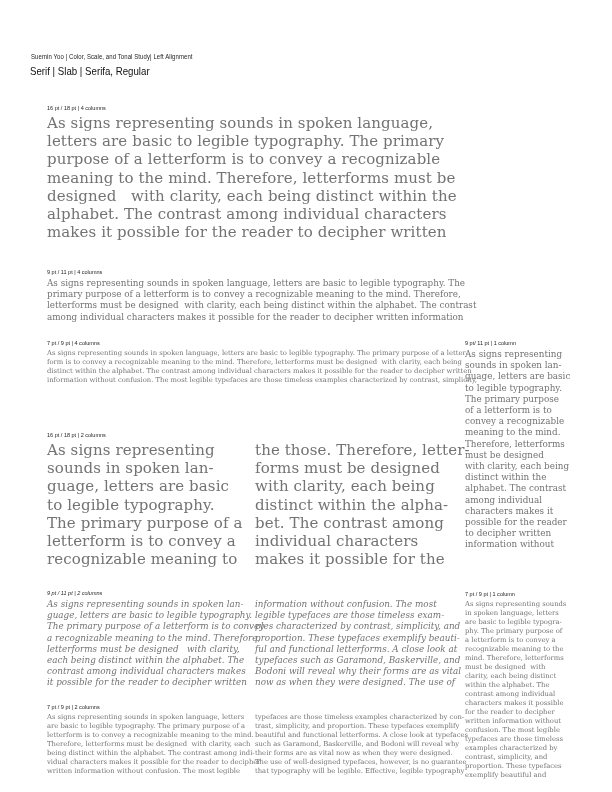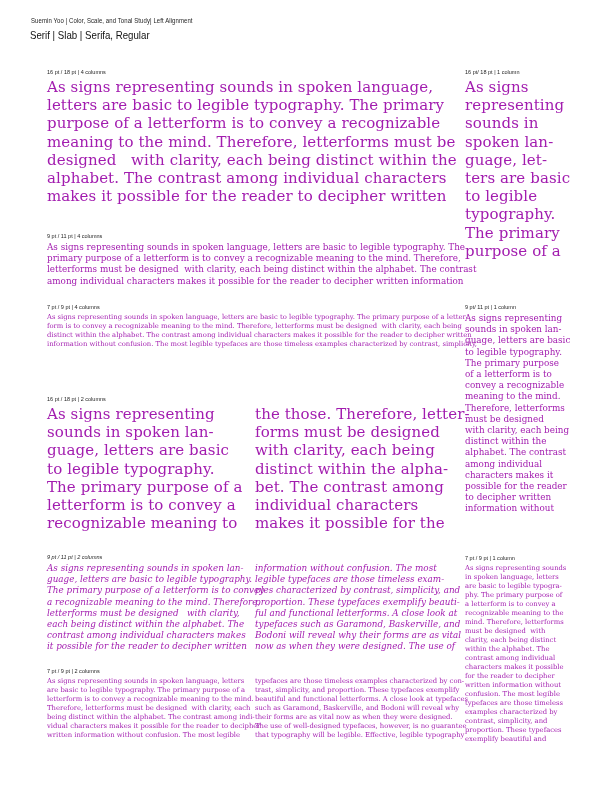--- a/index.html
+++ b/index.html
@@ -2,25 +2,26 @@
 <html><head>
 <meta charset="utf-8">
 <style>
   html,body{margin:0;padding:0;background:#ffffff;}
   .page{
     position:relative;
     width:612px;height:756px;
     background:#ffffff;
     overflow:hidden;
     color:#141414;
+    margin-top:36px;
   }
   .sans{font-family:"Liberation Sans","DejaVu Sans",sans-serif;}
   .slab{
     font-family:"DejaVu Serif","Liberation Serif",serif;
-    color:#a21caf;
+    color:#737373;
     white-space:pre;
   }
   .hdr1{
     position:absolute;left:31px;top:17px;
     font-size:6.5px;line-height:8px;color:#1c1c1c;
     transform:scaleX(0.92);transform-origin:left top;
     letter-spacing:0.1px;
   }
   .hdr2{
     position:absolute;left:30px;top:29px;
@@ -148,33 +149,20 @@
       <div class="col2 slab t7">typefaces are those timeless examples characterized by con-
 trast, simplicity, and proportion. These typefaces exemplify
 beautiful and functional letterforms. A close look at typefaces
 such as Garamond, Baskerville, and Bodoni will reveal why
 their forms are as vital now as when they were designed.
 The use of well-designed typefaces, however, is no guarantee
 that typography will be legible. Effective, legible typography</div>
     </div>
   </section>
 
-  <section id="b16c1" class="blk">
-    <div class="lbl">16 pt/ 18 pt | 1 column</div>
-    <div class="txt slab t16">As signs
-representing
-sounds in
-spoken lan-
-guage, let-
-ters are basic
-to legible
-typography.
-The primary
-purpose of a</div>
-  </section>
 
   <section id="b9c1" class="blk">
     <div class="lbl">9 pt/ 11 pt | 1 column</div>
     <div class="txt slab t9">As signs representing
 sounds in spoken lan-
 guage, letters are basic
 to legible typography.
 The primary purpose
 of a letterform is to
 convey a recognizable

